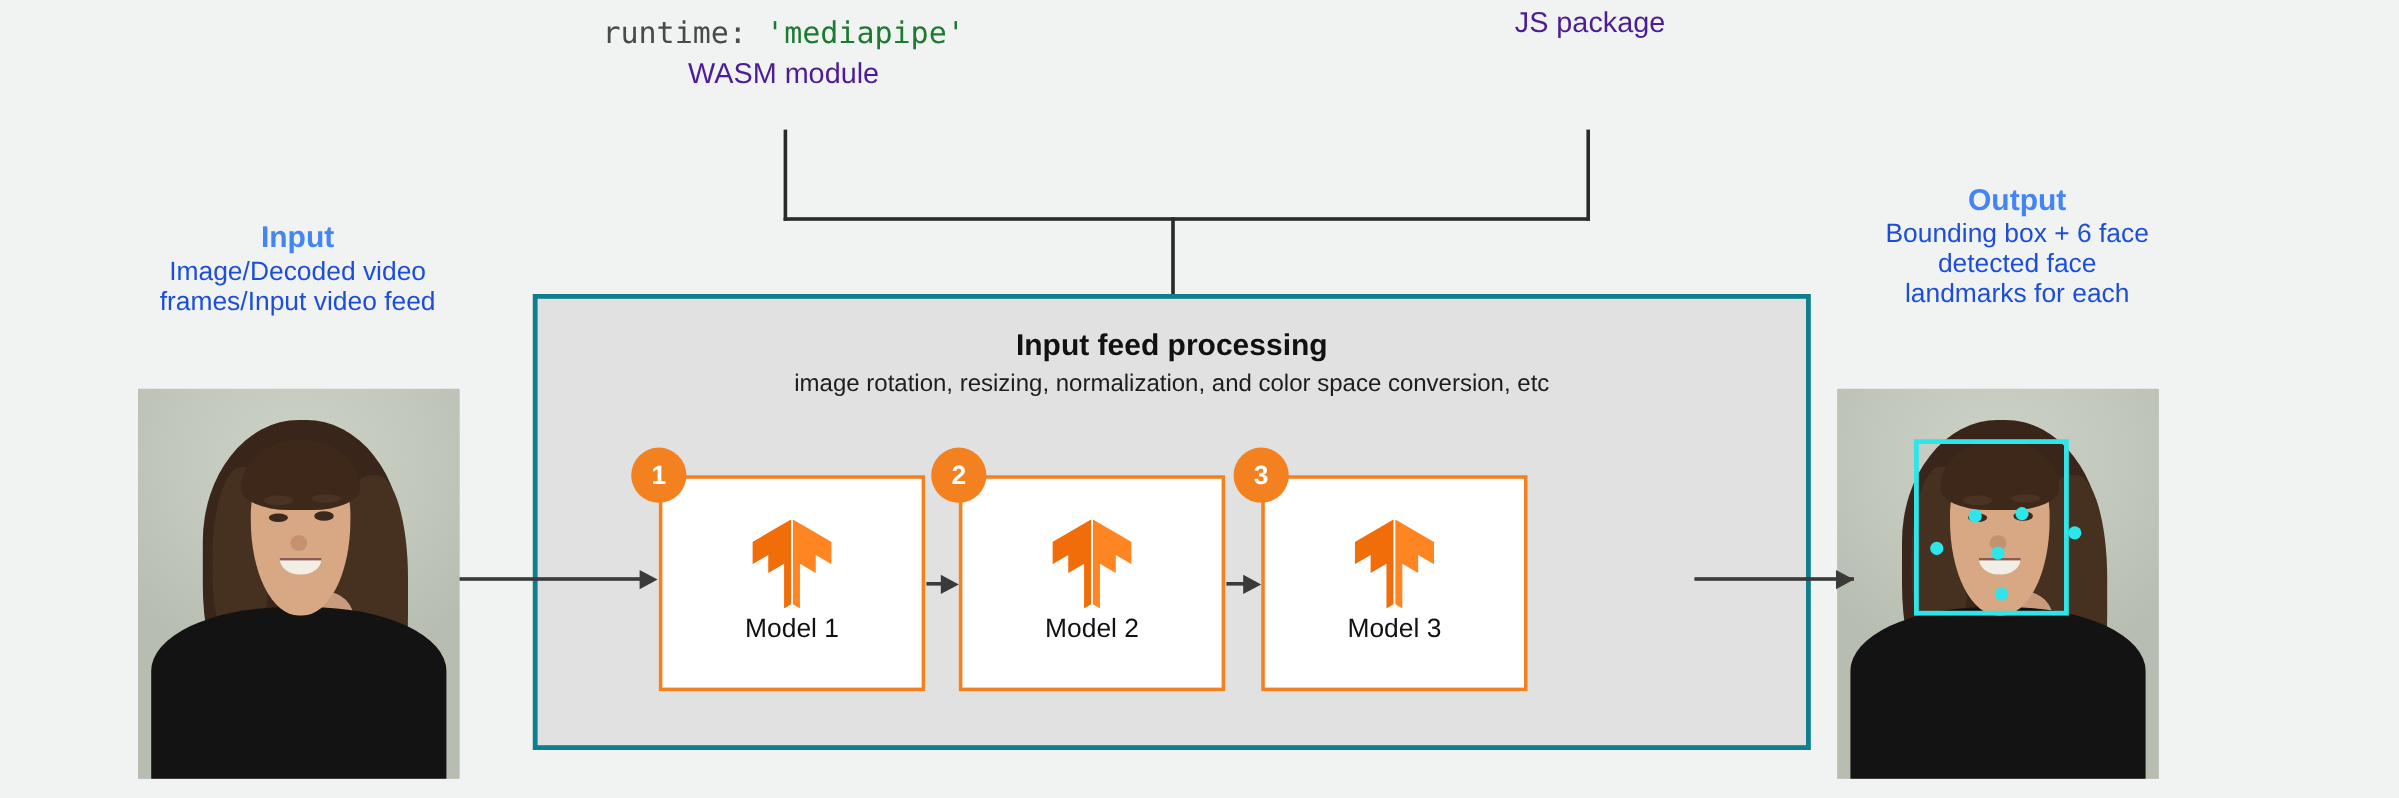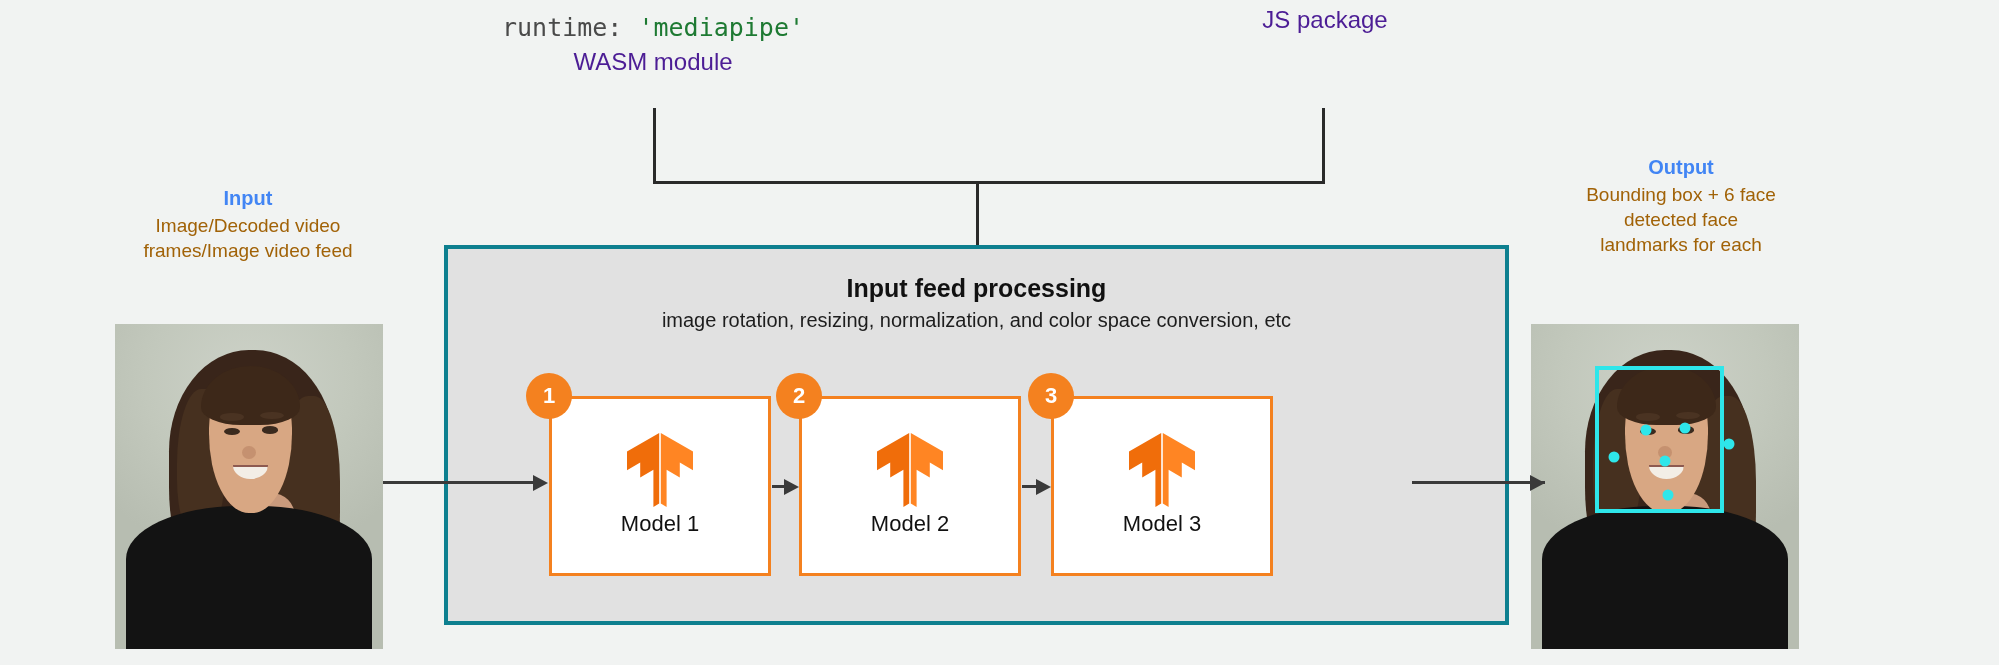--- a/index.html
+++ b/index.html
@@ -49,26 +49,26 @@
 
   
   .side-caption {
     position: absolute;
     width: 300px;
     text-align: center;
   }
   .side-title {
     color: #4285f4;
     font-weight: bold;
-    font-size: 20px;
+    font-size: 25px;
     line-height: 30px;
   }
   .side-desc {
-    color: #a16207;
-    font-size: 19px;
+    color: #1d4ed8;
+    font-size: 22px;
     line-height: 25px;
   }
 
   
   .photo {
     position: absolute;
     overflow: hidden;
     background: #c3c9bd;
   }
   .photo .bg {
@@ -269,21 +269,21 @@
   </div>
 
   <div class="brk" style="left:653px; top:108px; width:3px;  height:76px;"></div>
   <div class="brk" style="left:1322px; top:108px; width:3px; height:76px;"></div>
   <div class="brk" style="left:653px; top:181px; width:672px; height:3px;"></div>
   <div class="brk" style="left:976px; top:181px; width:3px;  height:66px;"></div>
 
   <div class="side-caption" style="left:98px; top:183px;">
     <div class="side-title">Input</div>
     <div class="side-desc">Image/Decoded video</div>
-    <div class="side-desc">frames/Image video feed</div>
+    <div class="side-desc">frames/Input video feed</div>
   </div>
 
   <div class="photo" style="left:115px; top:324px; width:268px; height:325px;">
     <div class="bg"></div>
     <div class="hair-back"></div>
     <div class="hair-side" style="left:60%; top:22%; width:24%; height:66%;"></div>
     <div class="hair-side" style="left:23%; top:20%; width:18%; height:46%;"></div>
     <div class="neck"></div>
     <div class="torso"></div>
     <div class="face"></div>

